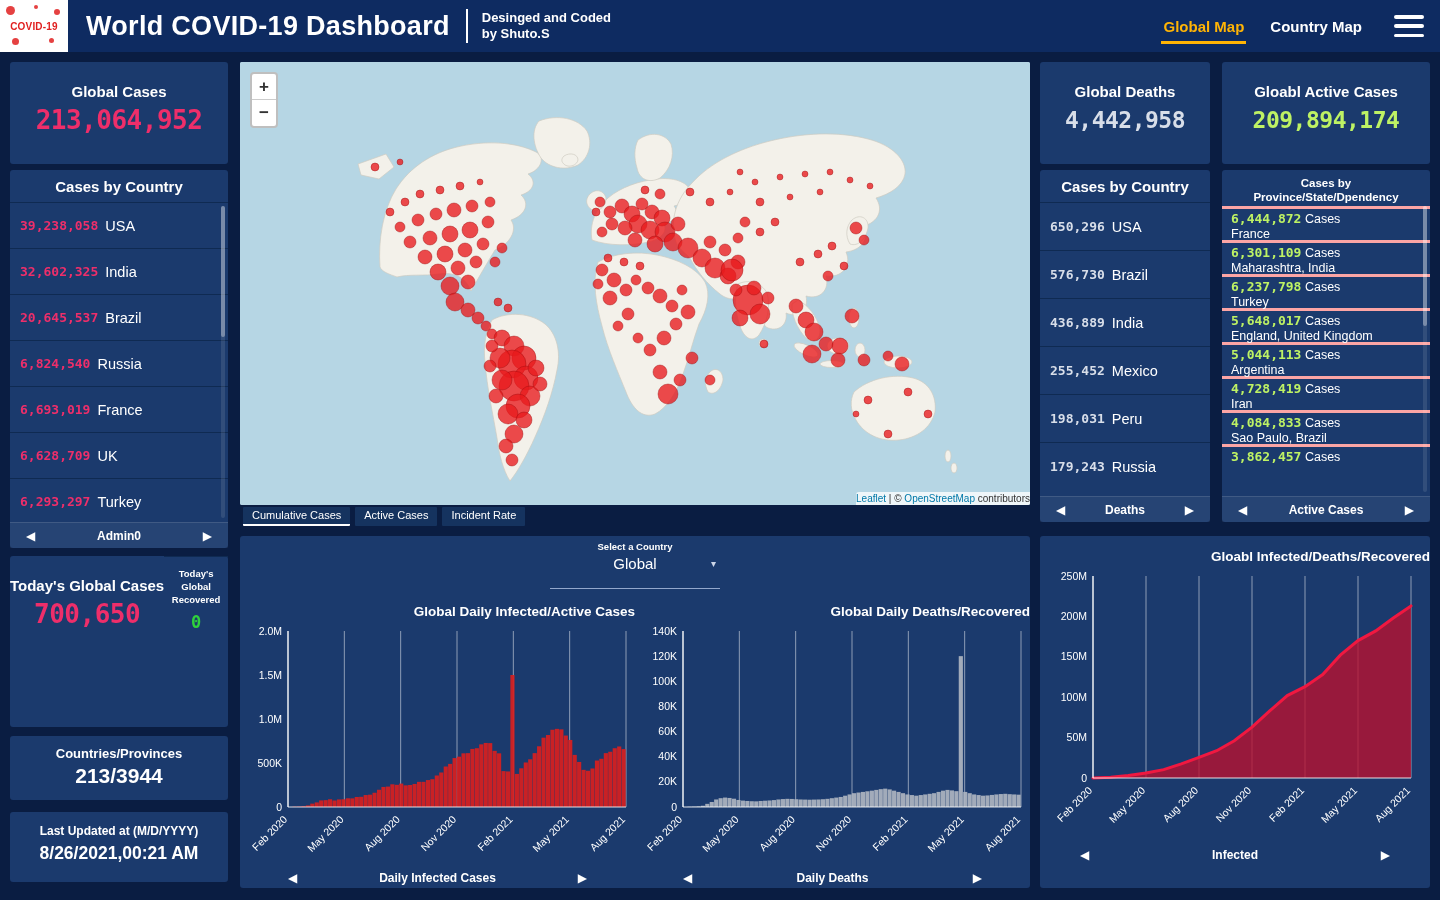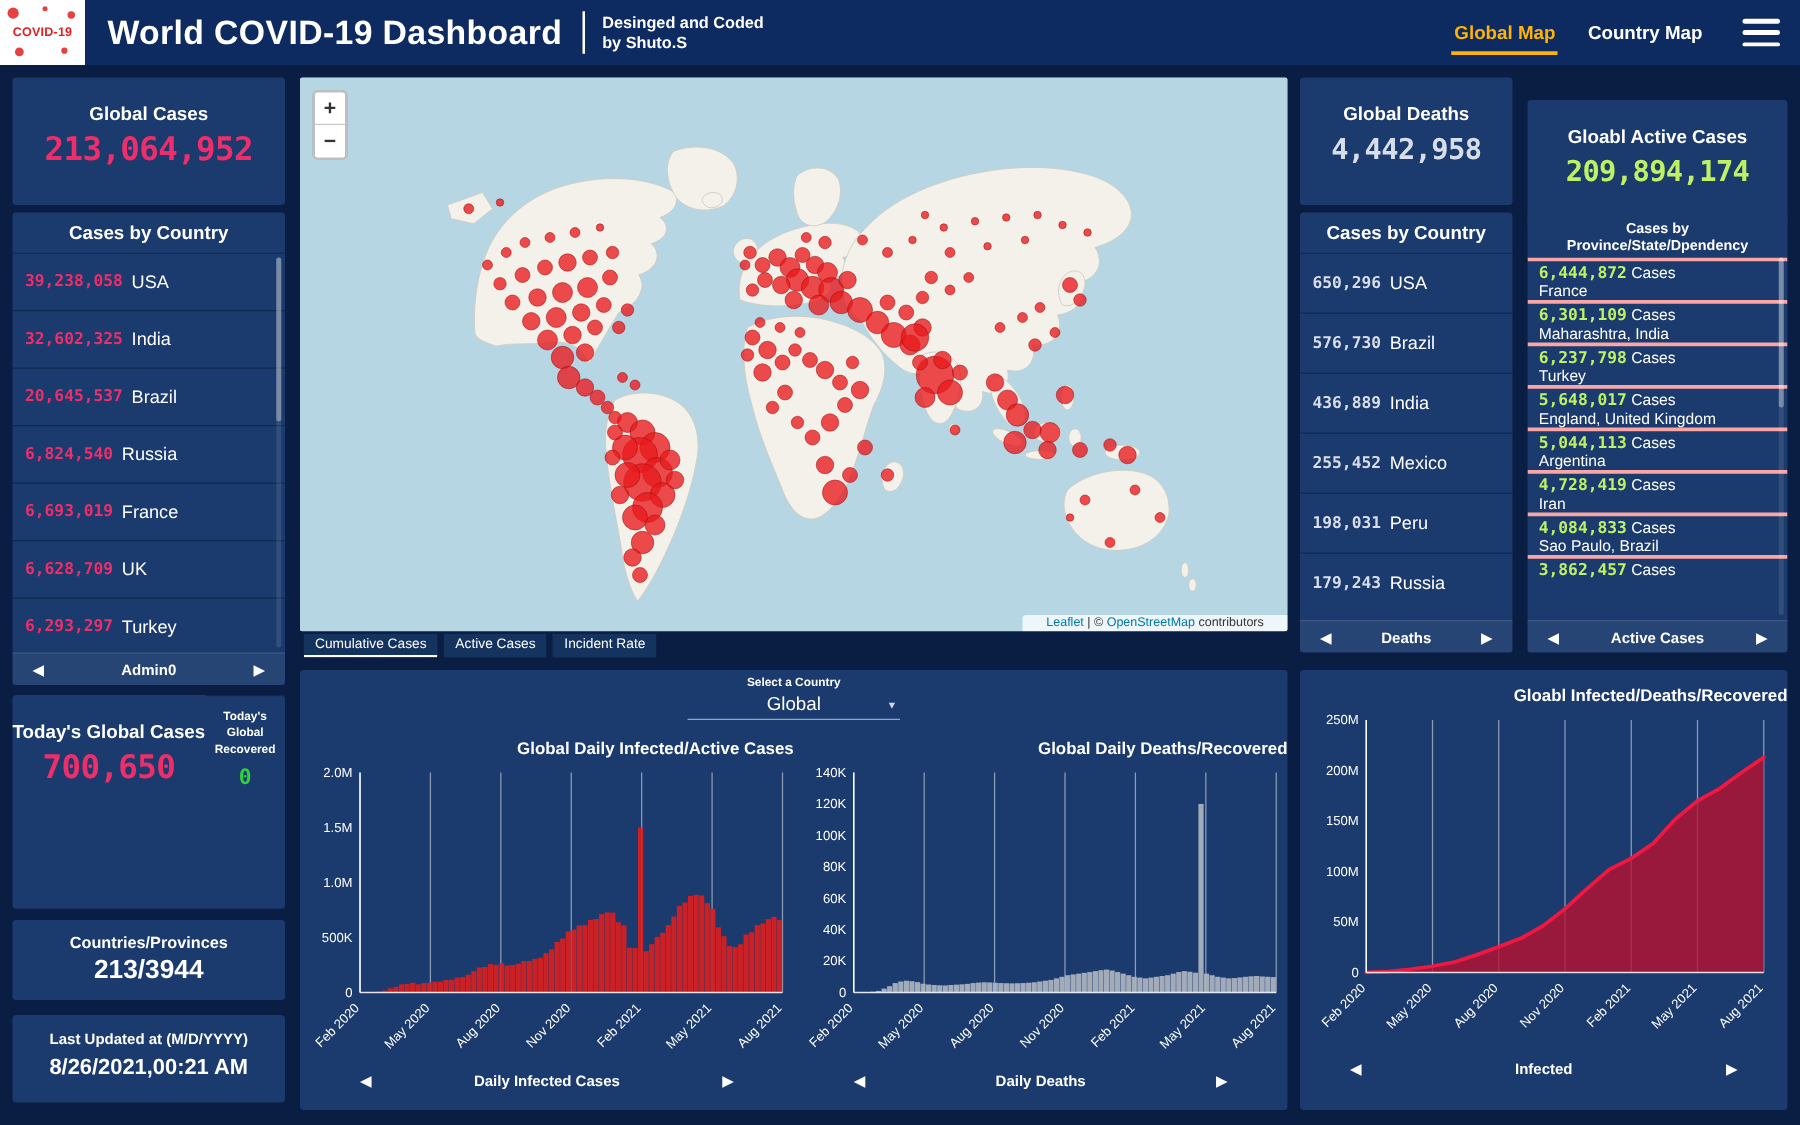--- a/index.html
+++ b/index.html
@@ -66,44 +66,44 @@
   #p-updated .val{font-size:17.5px;font-weight:bold;margin-top:5px}
 
   
   .map-panel{position:absolute;left:240px;top:62px;width:790px;height:443px;background:#b6d6e4;border-radius:2px;overflow:hidden;cursor:grab}
   .map-panel svg{display:block;width:100%;height:100%}
   .land path,.land ellipse,.land circle{fill:#f3f1ea;stroke:#cfccc1;stroke-width:.7}
   #dots-group circle{fill:#e8191c;fill-opacity:.78;stroke:#9c0c0f;stroke-opacity:.5;stroke-width:.8}
   .zoom-ctl{position:absolute;left:10px;top:10px;width:28px;background:#fff;border:2px solid rgba(0,0,0,.25);border-radius:4px;overflow:hidden}
   .zoom-btn{height:26px;line-height:25px;text-align:center;font-size:17px;font-weight:bold;color:#333;cursor:pointer}
   .zoom-btn.zin{border-bottom:1px solid #ccc}
-  .attribution{position:absolute;right:0;bottom:0;background:rgba(255,255,255,.78);color:#333;font-size:10px;padding:1px 19px;border-top-left-radius:3px}
+  .attribution{position:absolute;right:0;bottom:0;background:rgba(255,255,255,.78);color:#333;font-size:10px;padding:1px 0;border-top-left-radius:3px}
   .attribution a{color:#0078a8;text-decoration:none;cursor:pointer}
   .map-tabs{position:absolute;left:243px;top:507px;display:flex;gap:5px}
   .map-tab{background:#15335f;color:#fff;font-size:11px;padding:2px 9px 3px;cursor:pointer;border-radius:1px}
   .map-tab.active{border-bottom:2px solid #fff}
 
   
   #p-charts{left:240px;top:536px;width:790px;height:352px}
   .sel-label{font-size:9.5px;font-weight:bold;text-align:center;padding-top:5px}
-  .dropdown{width:170px;margin:3px auto 0;position:relative;border-bottom:1px solid #93a7cc;padding-bottom:3px;text-align:center;font-size:15px;cursor:pointer}
+  .dropdown{width:170px;margin:3px auto 0;position:relative;border-bottom:1px solid #93a7cc;padding-bottom:16px;text-align:center;font-size:15px;cursor:pointer}
   .dd-caret{position:absolute;right:4px;top:3px;font-size:10px;color:#cdd6e8}
   .charts-row{display:flex;margin-top:12px}
   .chart-half{width:395px;display:flex;flex-direction:column}
   .chart-title{text-align:right;font-size:13.5px;font-weight:bold;height:22px;line-height:22px}
   svg.chart{display:block;margin:0 auto}
   .chart text{fill:#fff;font-family:"Liberation Sans",sans-serif}
   .chart-half .pager{margin-top:2px}
 
   
   #p-gdeaths{left:1040px;top:62px;width:170px;height:102px}
   #p-gdeaths .bignum{font-size:23px;margin-top:7px}
   #p-deaths-list{left:1040px;top:170px;width:170px;height:352px;display:flex;flex-direction:column}
   #p-deaths-list .crow{height:48px}
-  #p-gactive{left:1222px;top:80px;width:208px;height:102px}
+  #p-gactive{left:1222px;top:62px;width:208px;height:102px}
   #p-gactive .bignum{font-size:23px;margin-top:7px}
   #p-active-list{left:1222px;top:170px;width:208px;height:352px;display:flex;flex-direction:column}
   .ptitle{text-align:center;font-size:11.5px;font-weight:bold;line-height:1.25;padding-top:6px;height:36px;flex:0 0 auto}
   .prow{height:34px;padding:2px 9px 0;border-top:3px solid #fca5a5}
   .pl1{font-size:12.5px;line-height:15px;white-space:nowrap}
   .cword{font-size:12.5px;color:#fff}
   .pl2{font-size:12.5px;line-height:15px;white-space:nowrap;overflow:hidden}
 
   
   #p-bigchart{left:1040px;top:536px;width:390px;height:352px}

